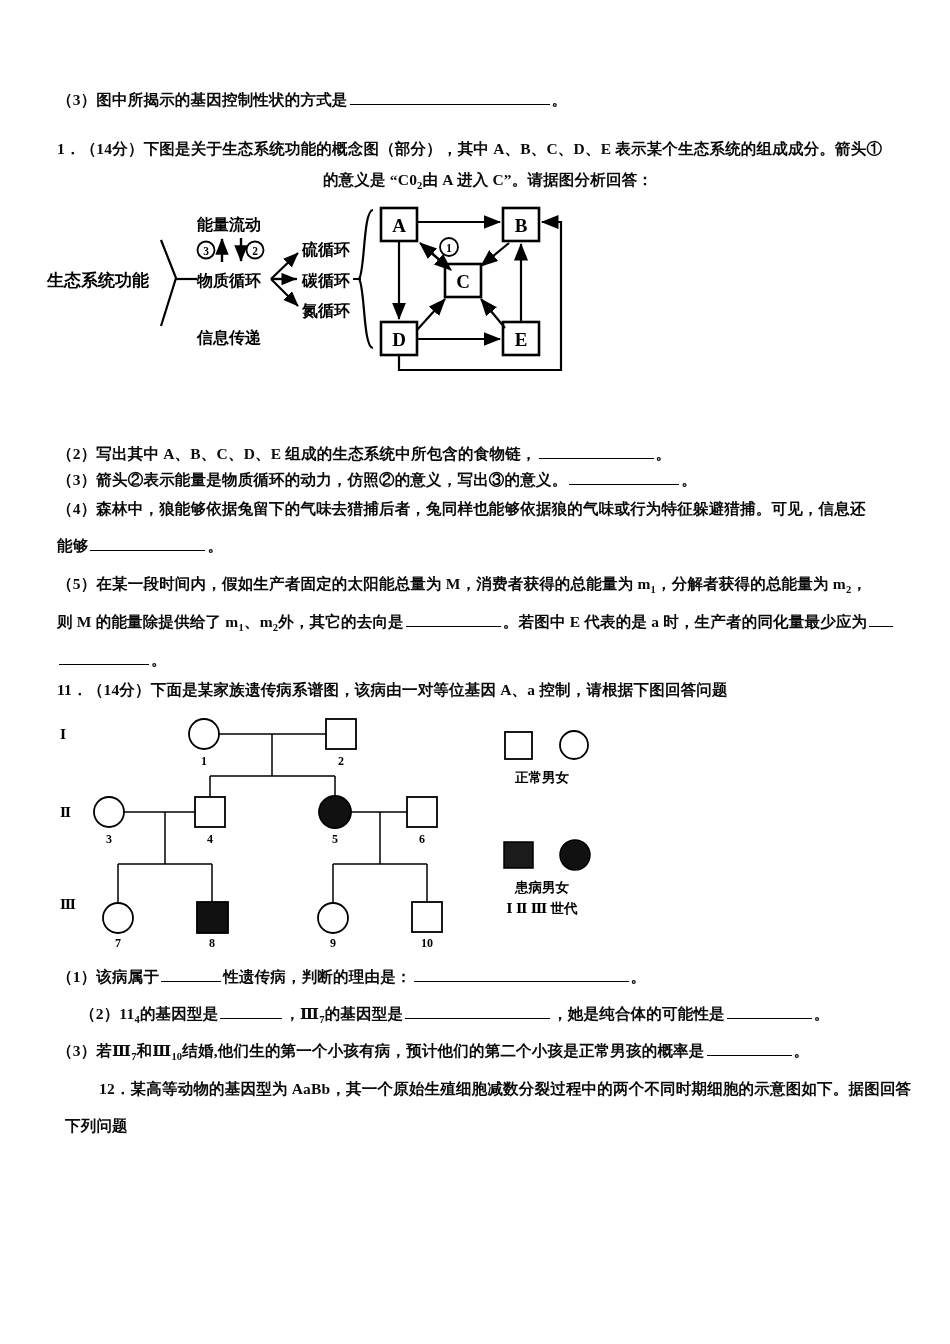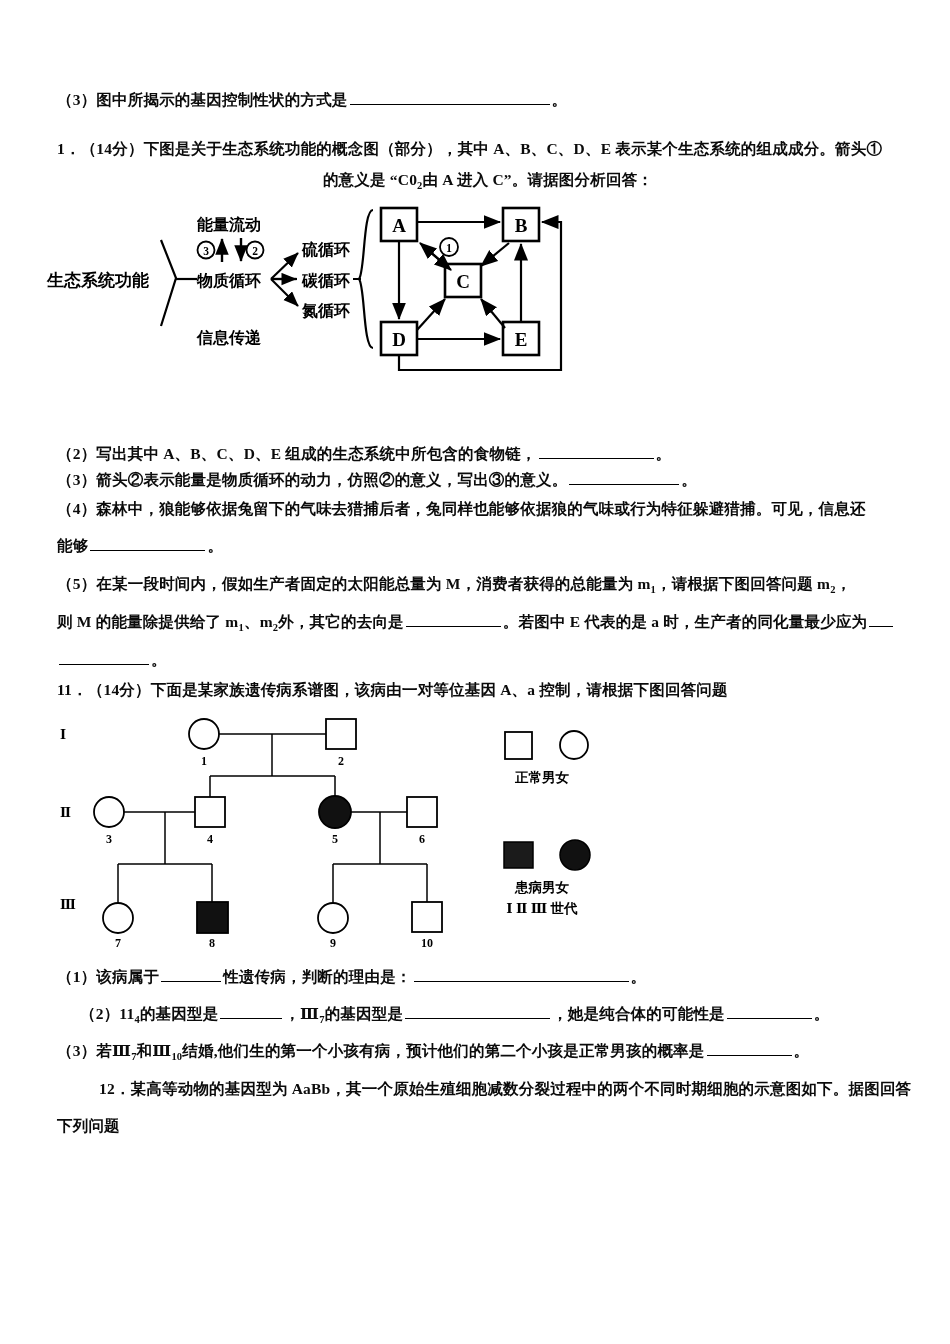--- a/index.html
+++ b/index.html
@@ -193,21 +193,21 @@
   </div>
 
   <div class="block q-line" style="top:497px;">
     <span>（4）森林中，狼能够依据兔留下的气味去猎捕后者，兔同样也能够依据狼的气味或行为特征躲避猎捕。可见，信息还</span>
   </div>
   <div class="block q-line" style="top:534px;">
     <span>能够</span><span class="fill" style="width:115px"></span><span>。</span>
   </div>
 
   <div class="block q-line" style="top:572px;">
-    <span>（5）在某一段时间内，假如生产者固定的太阳能总量为 M，消费者获得的总能量为 m</span><sub>1</sub><span>，请根据下图回答问题 m</span><sub>2</sub><span>，</span>
+    <span>（5）在某一段时间内，假如生产者固定的太阳能总量为 M，消费者获得的总能量为 m</span><sub>1</sub><span>，分解者获得的总能量为 m</span><sub>2</sub><span>，</span>
   </div>
   <div class="block q-line" style="top:610px;">
     <span>则 M 的能量除提供给了 m</span><sub>1</sub><span>、m</span><sub>2</sub><span>外，其它的去向是</span><span class="fill" style="width:95px"></span><span>。若图中 E 代表的是 a 时，生产者的同化量最少应为</span><span class="fill" style="width:24px"></span>
   </div>
   <div class="block q-line" style="top:648px;">
     <span class="fill" style="width:90px"></span><span>。</span>
   </div>
 
   <div class="block q-line" style="top:678px;">
     <span class="num-lead">11．</span><span>（14分）</span><span>下面是某家族遗传病系谱图，该病由一对等位基因 A、a 控制，请根据下图回答问题</span>
@@ -293,17 +293,17 @@
     <span>（2）11</span><sub>4</sub><span>的基因型是</span><span class="fill" style="width:62px"></span><span>，Ⅲ</span><sub>7</sub><span>的基因型是</span><span class="fill" style="width:145px"></span><span>，她是纯合体的可能性是</span><span class="fill" style="width:85px"></span><span>。</span>
   </div>
 
   <div class="block q-line" style="top:1039px;">
     <span>（3）若Ⅲ</span><sub>7</sub><span>和Ⅲ</span><sub>10</sub><span>结婚,他们生的第一个小孩有病，预计他们的第二个小孩是正常男孩的概率是</span><span class="fill" style="width:85px"></span><span>。</span>
   </div>
 
   <div class="block q-line" style="top:1077px;margin-left:42px;">
     <span class="num-lead">12．</span><span>某高等动物的基因型为 AaBb，其一个原始生殖细胞减数分裂过程中的两个不同时期细胞的示意图如下。据图回答</span>
   </div>
-  <div class="block q-line" style="top:1114px;">
+  <div class="block q-line" style="top:1114px;margin-left:8px;">
     <span>下列问题</span>
   </div>
 
 </div>
 
 </body></html>

